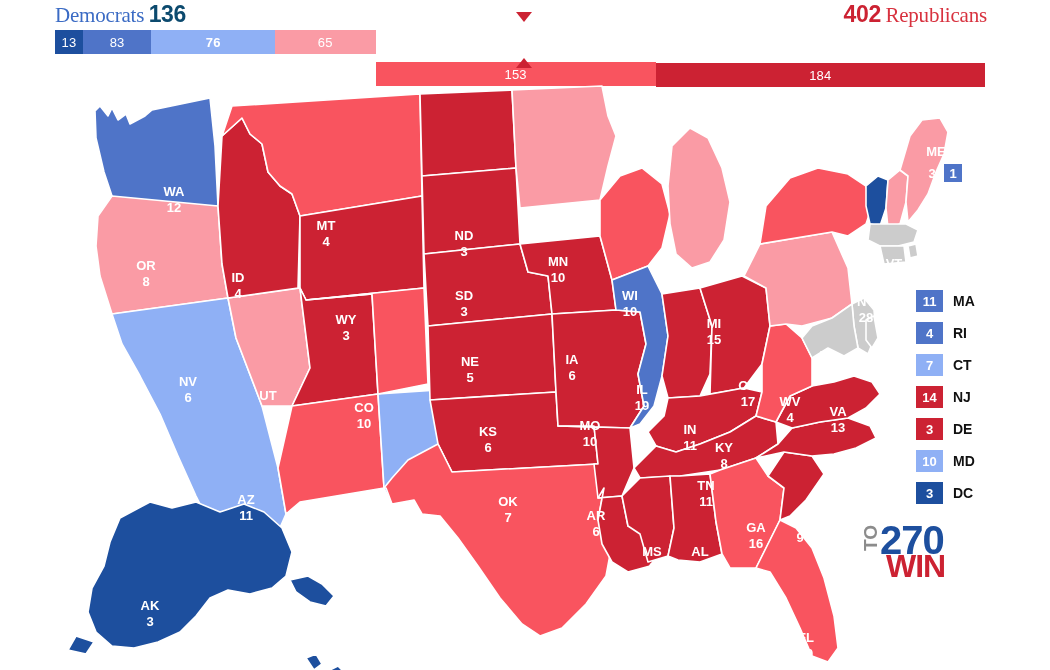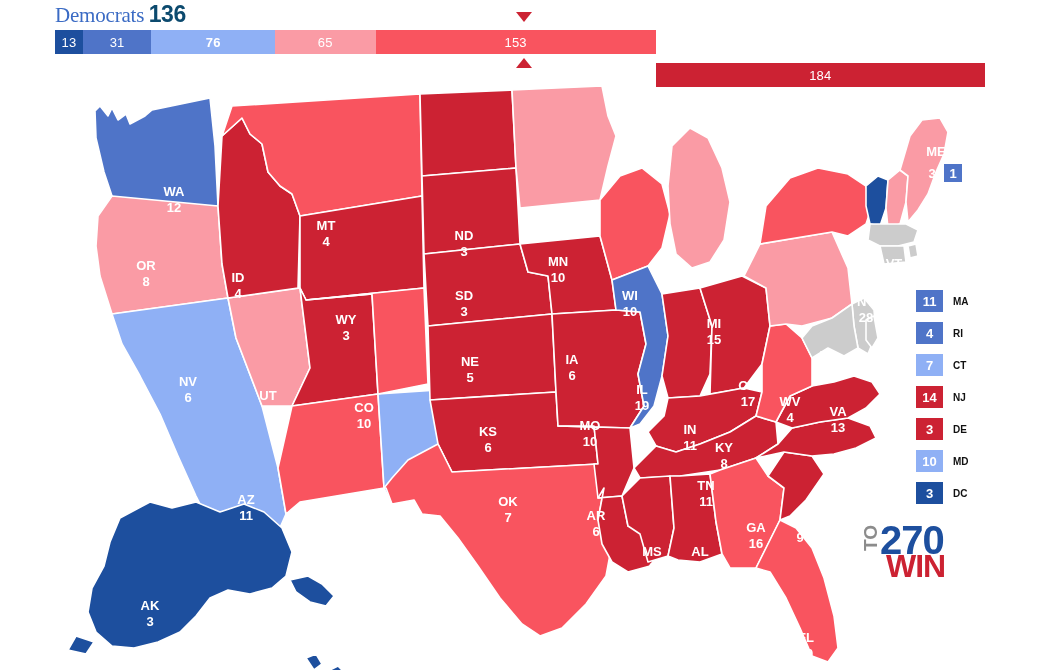--- a/index.html
+++ b/index.html
@@ -48,21 +48,21 @@
   .st { stroke: #ffffff; stroke-width: 1.6; stroke-linejoin: round; }
   .lbl { font-family: "Liberation Sans", sans-serif; font-weight: bold;
          fill: #ffffff; text-anchor: middle; font-size: 13px; }
   .lbl-dark { fill: #111111; }
 
   
   .legend { position: absolute; left: 916px; top: 290px; width: 120px; }
   .lgrow { display: flex; align-items: center; height: 22px; margin-bottom: 10px; }
   .lgbox { width: 27px; height: 22px; display: flex; align-items: center;
            justify-content: center; color: #fff; font-size: 13px; font-weight: bold; }
-  .lgname { margin-left: 10px; font-size: 10px; font-weight: bold; color: #111; }
+  .lgname { margin-left: 10px; font-size: 14px; font-weight: bold; color: #111; }
 
   
   .logo { position: absolute; left: 866px; top: 518px; width: 100px; height: 64px; }
   .logo-270 { position: absolute; left: 14px; top: 0px; font-size: 40px; font-weight: bold;
               color: #1d4f9e; letter-spacing: -1px; font-family: "Liberation Sans", sans-serif; }
   .logo-to { position: absolute; left: -6px; top: 33px; font-size: 19px; font-weight: bold;
              color: #8c8c8c; transform: rotate(-90deg); transform-origin: left top;
              letter-spacing: 0px; }
   .logo-win { position: absolute; left: 20px; top: 30px; font-size: 32px; font-weight: bold;
               color: #cc2232; letter-spacing: -1px; }
@@ -70,36 +70,40 @@
 </head>
 <body>
 
 <div id="root">
 
   <div class="hdr">
     <div class="hdr-left">
       <span class="party-name dem-name">Democrats</span>
       <span class="party-count dem-count">136</span>
     </div>
+    <div class="hdr-right">
+      <span class="party-count rep-count">402</span>
+      <span class="party-name rep-name">Republicans</span>
+    </div>
   </div>
 
   <div class="bar" id="bar">
       <div class="seg tiny" style="width: 30px; background: rgb(29, 79, 158);">
         <span>13</span>
       </div>
       <div class="seg" style="width: 75px; background: rgb(79, 116, 200);">
-        <span>31</span>
+        <span>83</span>
       </div>
       <div class="seg" style="width: 135px; background: rgb(143, 176, 245); font-weight: bold;">
         <span>76</span>
       </div>
       <div class="seg" style="width: 110px; background: rgb(250, 155, 165);">
         <span>65</span>
       </div>
-      <div class="seg" style="width: 306px; background: rgb(249, 84, 95);">
+      <div class="seg" style="width: 306px; background: rgb(249, 84, 95); margin-top: 32px;">
         <span>153</span>
       </div>
       <div class="seg" style="width: 360px; background: rgb(204, 34, 51); margin-top: 33px;">
         <span>184</span>
       </div>
     </div>
   <div class="marker-top"></div>
   <div class="marker-bot"></div>
 
   <div id="mapwrap">

